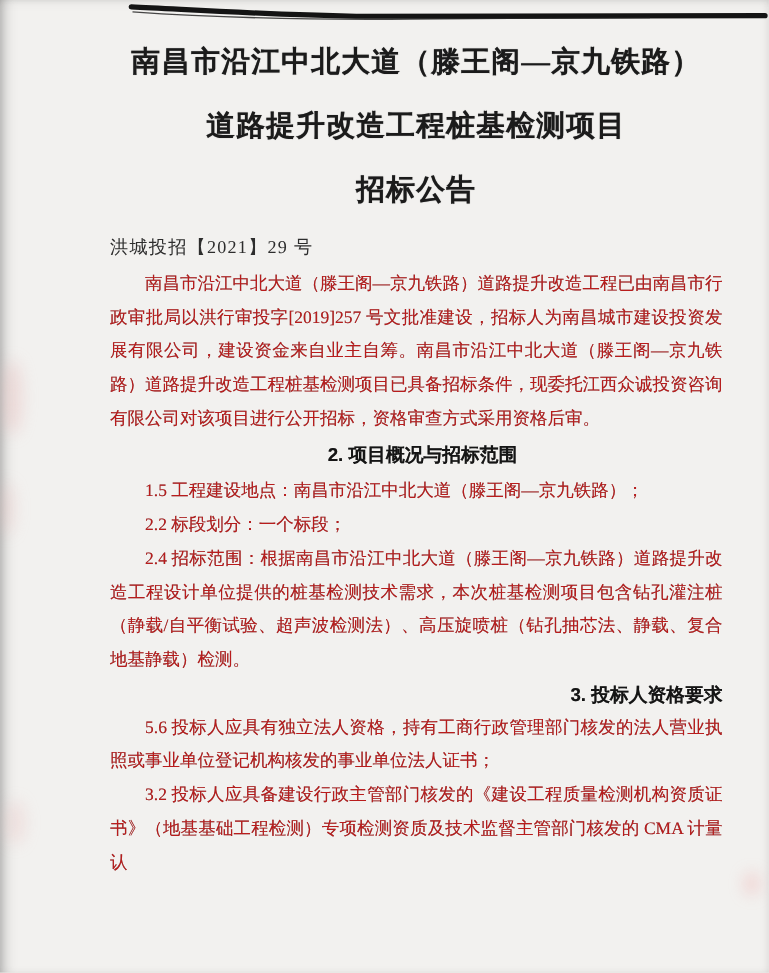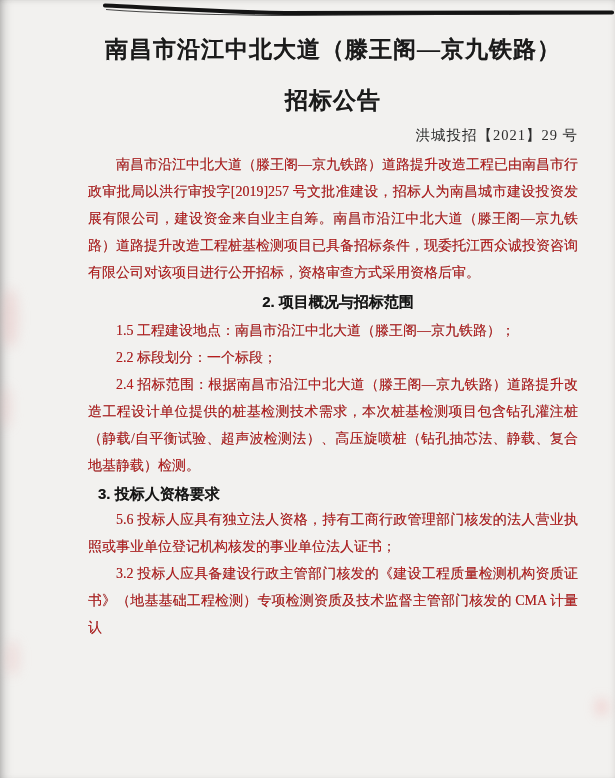--- a/index.html
+++ b/index.html
@@ -33,24 +33,24 @@
     font-weight:bold;
     font-size:23px;
     letter-spacing:1px;
     line-height:51px;
     color:#1b1b1b;
     text-shadow:0 0 .6px rgba(25,25,25,.6);
   }
   .title .tl { display:block; }
 
   .docnum {
-    text-align:right;
+    text-align:left;
     font-size:14.5px;
     line-height:19px;
-    margin-top:0;
+    margin-top:12px;
     letter-spacing:1px;
     color:#2d2d2d;
   }
 
   h2.sec-heading {
     font-family:"Liberation Sans","DejaVu Sans",sans-serif;
     font-size:15px;
     line-height:20px;
     font-weight:bold;
     color:#151515;
@@ -62,40 +62,41 @@
     line-height:27px;
     text-align:justify;
     text-indent:2em;
     color:#b91c1c;
     text-shadow:0 0 .5px rgba(35,35,35,.5);
   }
   #sec1 h2 { margin-top:13px; }
   #sec1 .sec-body { margin-top:6px; }
   #sec2 h2 { margin-top:6px;text-align:center; }
   #sec2 .sec-body { margin-top:5px; }
-  #sec3 h2 { margin-top:5px; }
+  #sec3 h2 { margin-top:5px;text-align:right; }
   #sec3 .sec-body { margin-top:2px; }
 </style>
 </head>
 <body>
 
 <div class="page">
 
   <svg class="topline" width="615" height="22" viewBox="0 0 615 22">
     <path d="M105 5.5 C150 7.5, 205 11.5, 285 13 L612 12.5" fill="none" stroke="#141414" stroke-width="4.2" stroke-linecap="round"></path>
     <path d="M106 9.5 C170 14, 240 16, 330 15.2 L520 14" fill="none" stroke="#1c1c1c" stroke-width="1.1" opacity="0.8"></path>
   </svg>
 
   <div class="smudge m1"></div>
   <div class="smudge m2"></div>
   <div class="smudge m3"></div>
   <div class="smudge m4"></div>
 
   <h1 class="title">
     <span class="tl">南昌市沿江中北大道（滕王阁—京九铁路）</span>
+    <span class="tl">道路提升改造工程桩基检测项目</span>
     <span class="tl">招标公告</span>
   </h1>
 
   <div class="docnum">洪城投招【2021】29 号</div>
 
   <section id="sec1">
     <div class="sec-body">
       <p>南昌市沿江中北大道（滕王阁—京九铁路）道路提升改造工程已由南昌市行政审批局以洪行审投字[2019]257 号文批准建设，招标人为南昌城市建设投资发展有限公司，建设资金来自业主自筹。南昌市沿江中北大道（滕王阁—京九铁路）道路提升改造工程桩基检测项目已具备招标条件，现委托江西众诚投资咨询有限公司对该项目进行公开招标，资格审查方式采用资格后审。</p>
     </div>
   </section>

